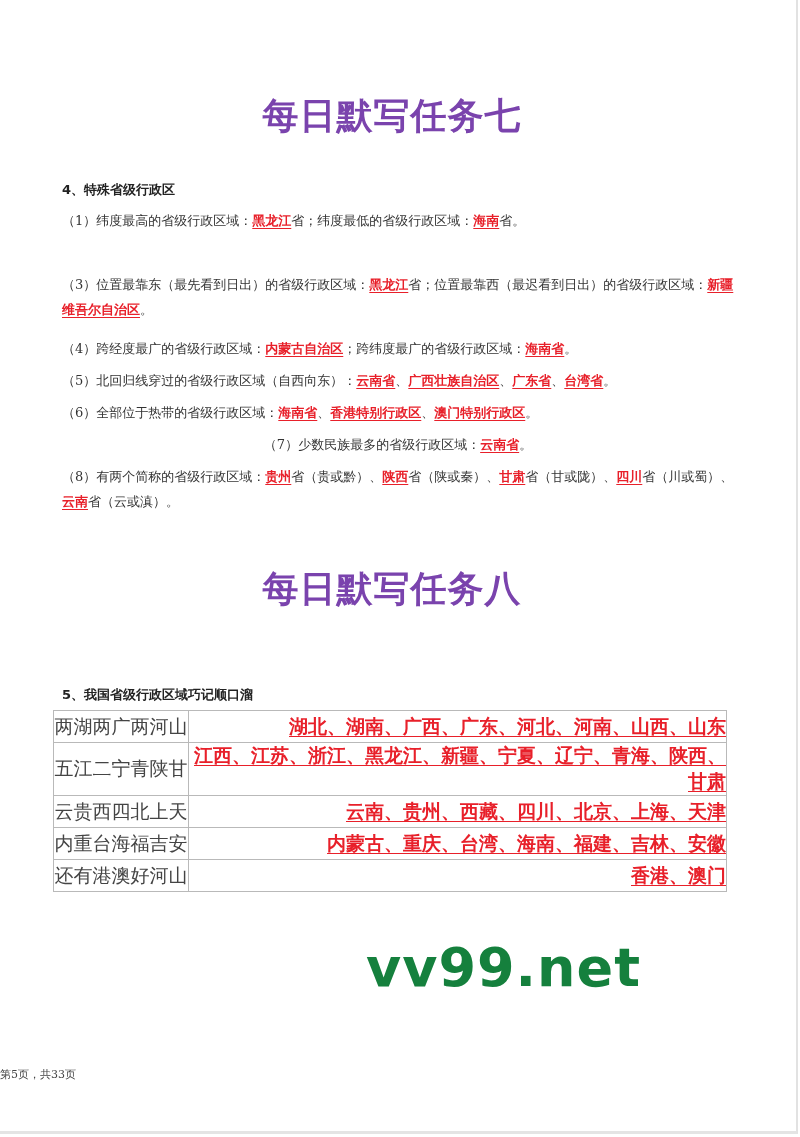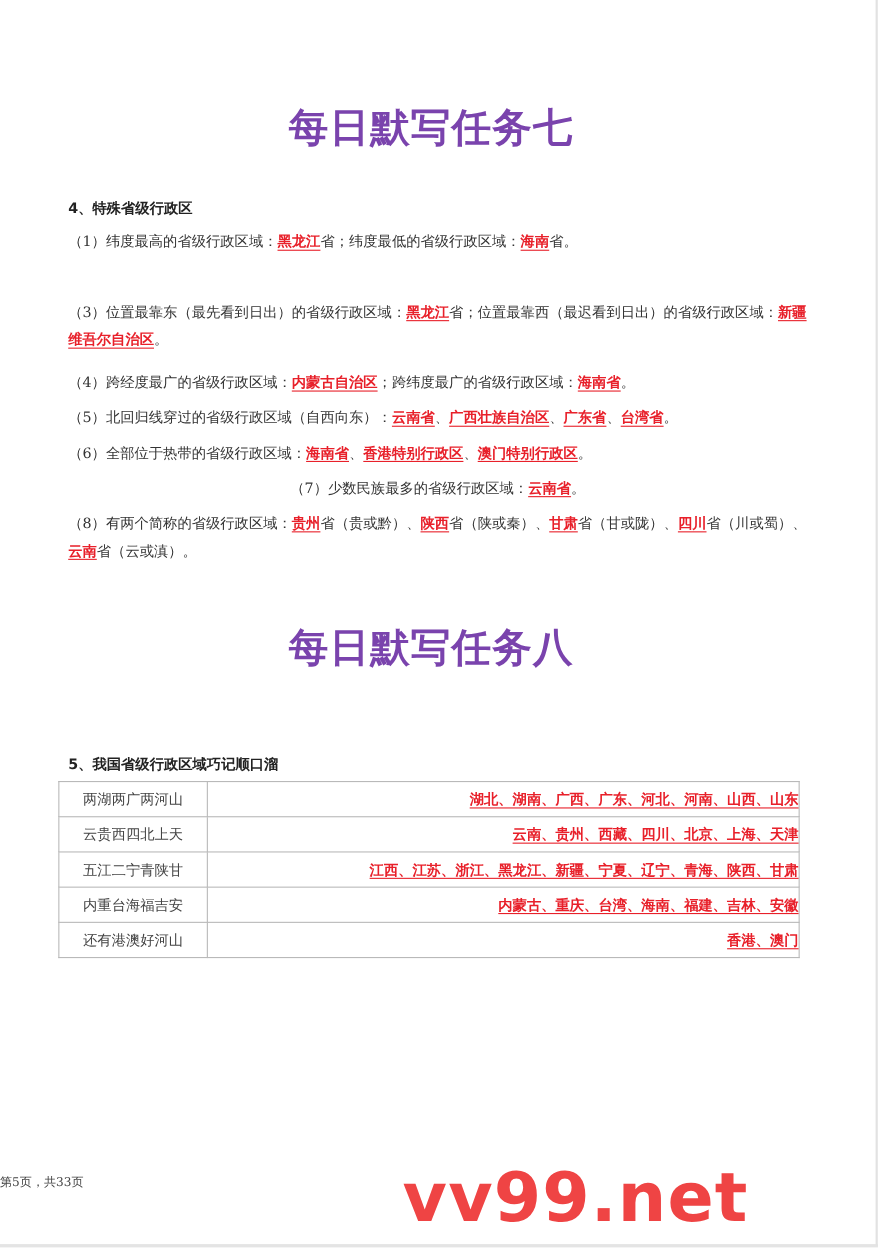--- a/index.html
+++ b/index.html
@@ -56,21 +56,21 @@
       text-decoration: underline;
       text-decoration-color: #e8202a;
       text-underline-offset: 3px;
     }
     table.mnemonic {
       position: absolute;
       left: 53px;
       top: 710px;
       width: 674px;
       border-collapse: collapse;
-      font-size: 13px;
+      font-size: 19px;
     }
     table.mnemonic td {
       border: 1px solid #b9b9b9;
       height: 31px;
       padding: 0;
       text-align: center;
     }
     table.mnemonic td.key {
       width: 134px;
       color: #444444;
@@ -80,25 +80,25 @@
       font-weight: bold;
       text-align: right;
     }
     table.mnemonic td.val span {
       text-decoration: underline;
       text-underline-offset: 3px;
     }
     .watermark {
       position: absolute;
       left: 366px;
-      top: 1052px;
+      top: 936px;
       font-family: "DejaVu Sans", "Liberation Sans", sans-serif;
       font-weight: bold;
-      font-size: 62px;
-      color: #ef4444;
+      font-size: 54px;
+      color: #15803d;
       letter-spacing: 1px;
     }
     .page-number {
       position: absolute;
       left: 0; width: 758px;
       top: 1067px;
       text-align: left;
       font-size: 11px;
       color: #444444;
     }
@@ -145,26 +145,26 @@
 
   <div class="section-heading" style="top:686px;">5、我国省级行政区域巧记顺口溜</div>
 
   <table class="mnemonic">
     <tbody>
       <tr>
         <td class="key">两湖两广两河山</td>
         <td class="val"><span>湖北、湖南、广西、广东、河北、河南、山西、山东</span></td>
       </tr>
       <tr>
+        <td class="key">五江二宁青陕甘</td>
+        <td class="val"><span>江西、江苏、浙江、黑龙江、新疆、宁夏、辽宁、青海、陕西、甘肃</span></td>
+      </tr>
+      <tr>
         <td class="key">云贵西四北上天</td>
         <td class="val"><span>云南、贵州、西藏、四川、北京、上海、天津</span></td>
-      </tr>
-      <tr>
-        <td class="key">五江二宁青陕甘</td>
-        <td class="val"><span>江西、江苏、浙江、黑龙江、新疆、宁夏、辽宁、青海、陕西、甘肃</span></td>
       </tr>
       <tr>
         <td class="key">内重台海福吉安</td>
         <td class="val"><span>内蒙古、重庆、台湾、海南、福建、吉林、安徽</span></td>
       </tr>
       <tr>
         <td class="key">还有港澳好河山</td>
         <td class="val"><span>香港、澳门</span></td>
       </tr>
     </tbody>

